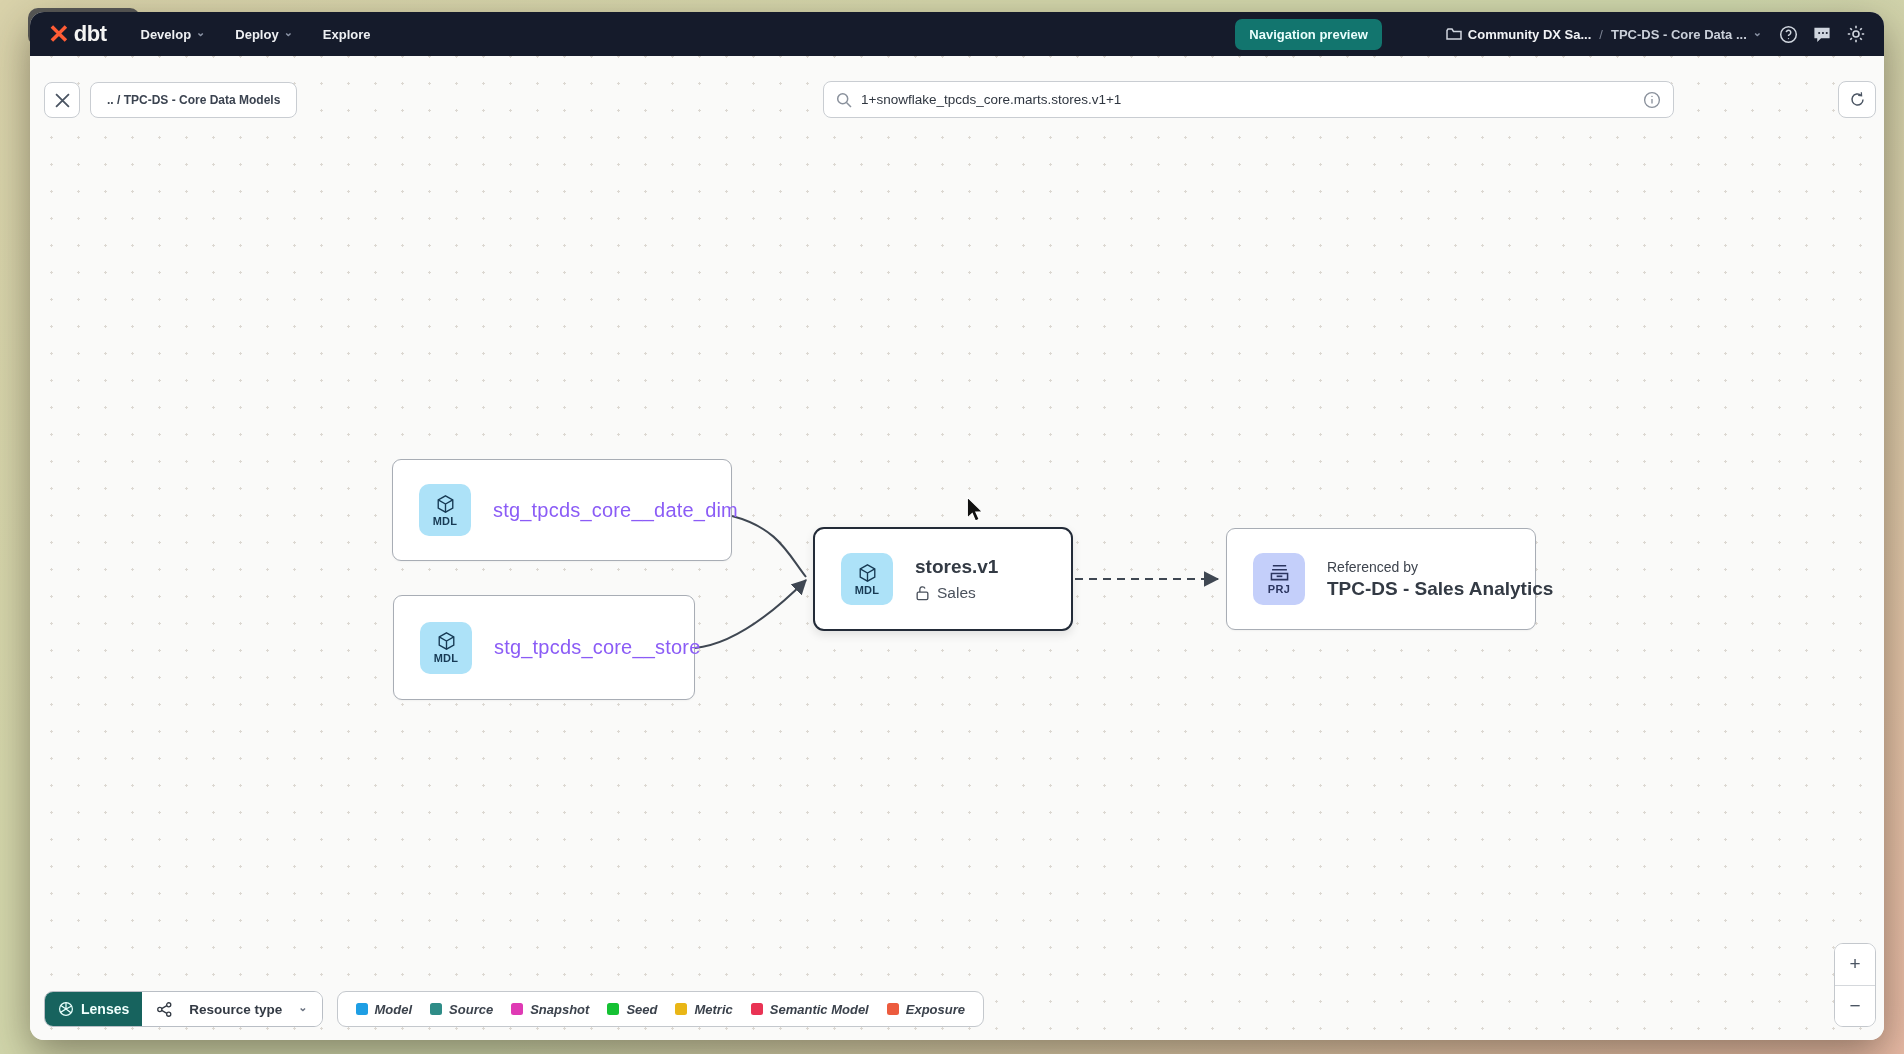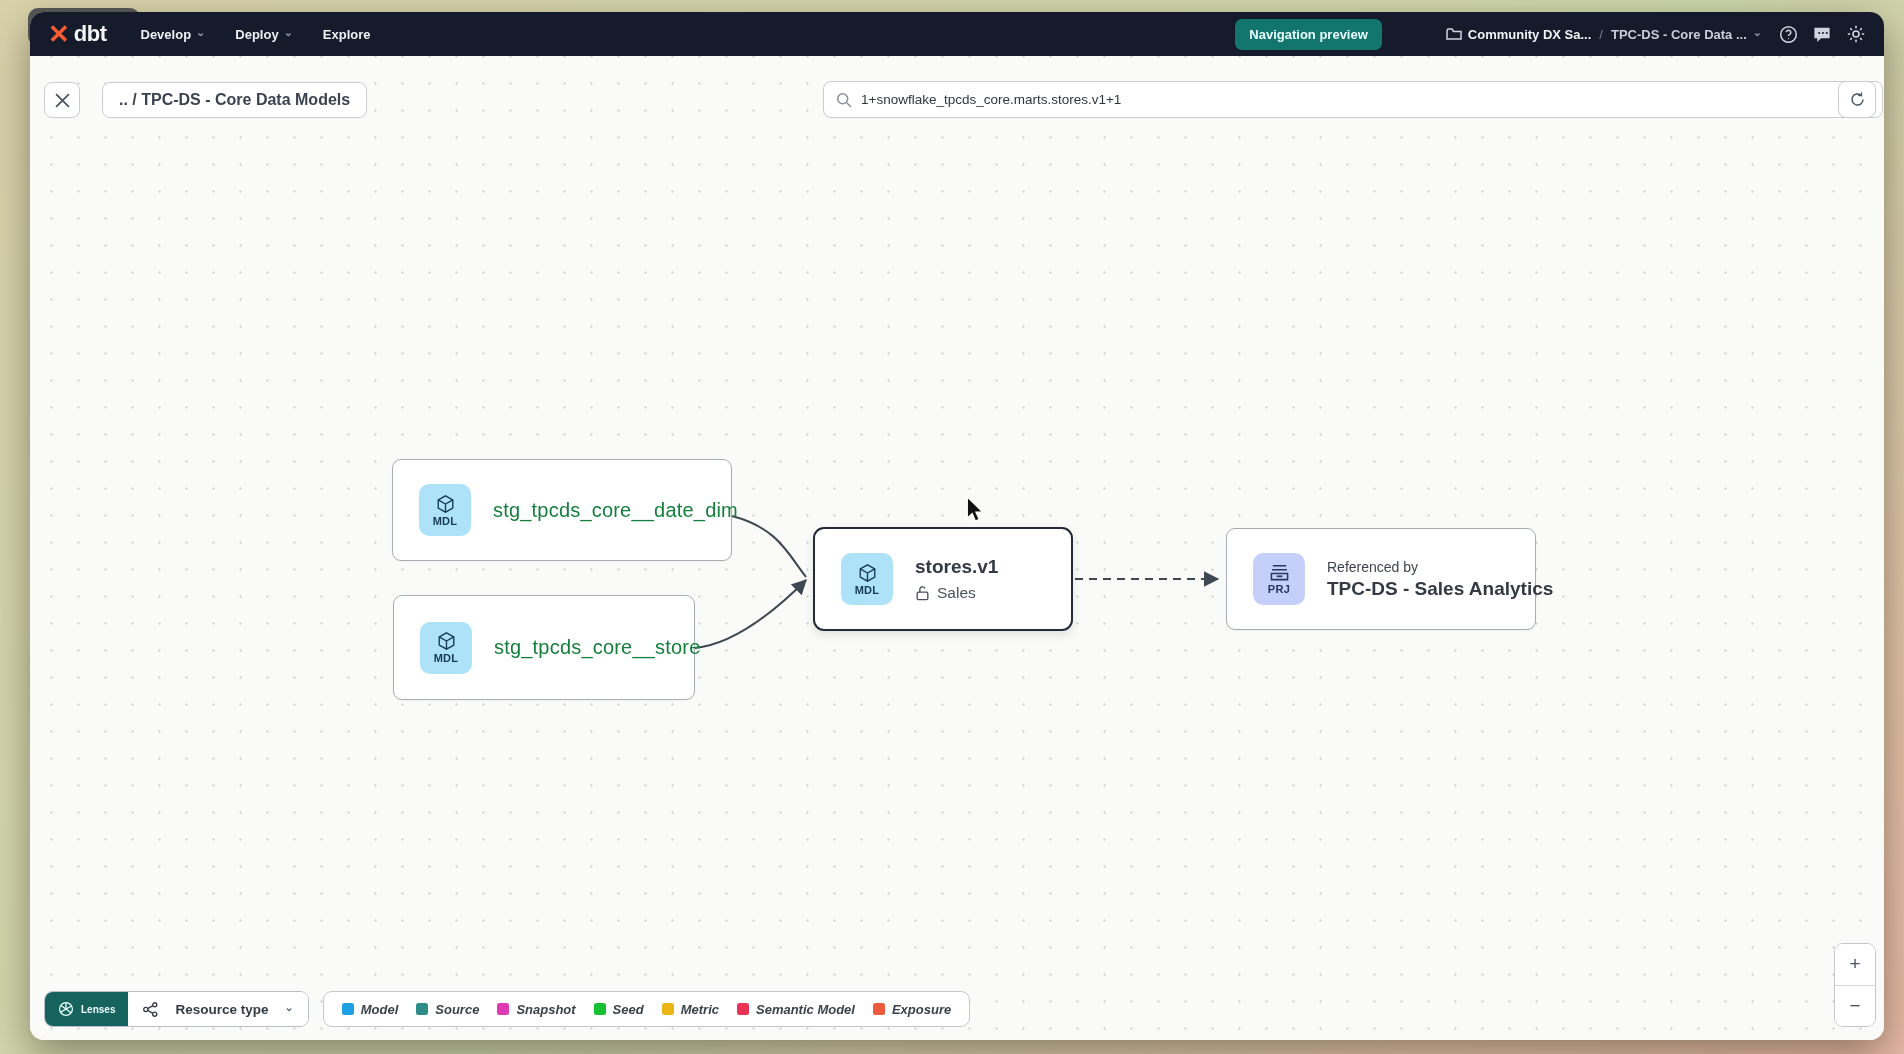--- a/index.html
+++ b/index.html
@@ -47,26 +47,26 @@
     background-size:27px 27px; background-position:8px 14px;
   }
 
   
   .btn-square {
     width:36px; height:36px; background:#fff; border:1px solid #c9cdd2; border-radius:8px;
     display:flex; align-items:center; justify-content:center; cursor:pointer; color:#4b5563;
   }
   .close-btn { position:absolute; left:14px; top:26px; font-size:17px; }
   .path-chip {
-    position:absolute; left:72px; top:26px; height:36px; background:#fff;
+    position:absolute; left:60px; top:26px; height:36px; background:#fff;
     border:1px solid #c9cdd2; border-radius:8px; display:flex; align-items:center;
-    padding:17px 16px; font-size:16px; font-weight:600; color:#3b4350; cursor:pointer;
+    padding:17px 16px; font-size:12px; font-weight:600; color:#3b4350; cursor:pointer;
   }
   .searchbox {
-    position:absolute; left:793px; top:25px; width:1060px; height:37px; background:#fff;
+    position:absolute; left:793px; top:25px; width:851px; height:37px; background:#fff;
     border:1px solid #c9cdd2; border-radius:8px; display:flex; align-items:center;
     padding:0 12px; gap:9px;
   }
   .searchbox input {
     flex:1; border:none; outline:none; font-size:13.5px; color:#2f3640;
     font-family:"Liberation Sans", sans-serif; background:transparent;
   }
   .info-icon { color:#8a919c; width:18px; height:18px; }
   .refresh-btn { position:absolute; left:1808px; top:25px; width:38px; height:37px; }
 
@@ -77,34 +77,34 @@
     box-shadow:0 1px 2px rgba(0,0,0,.04);
   }
   .node.selected { border:2.5px solid #232b38; border-radius:11px; box-shadow:0 4px 10px rgba(0,0,0,.10); }
   .badge {
     width:52px; height:52px; border-radius:10px; display:flex; flex-direction:column;
     align-items:center; justify-content:center; gap:1px; flex:0 0 auto;
   }
   .badge.mdl { background:#ade2f8; color:#173a54; }
   .badge.prj { background:#c4cffa; color:#2b355f; }
   .badge .badge-label { font-size:11px; font-weight:700; letter-spacing:.3px; }
-  .node-label { font-size:20px; color:#15803d; letter-spacing:.2px; white-space:nowrap; }
+  .node-label { font-size:20px; color:#8b5cf6; letter-spacing:.2px; white-space:nowrap; }
   .node-title { font-size:19px; color:#333a44; font-weight:600; }
   .node-sub { display:flex; align-items:center; gap:7px; margin-top:6px; font-size:15.5px; color:#4a515c; }
   .node-eyebrow { font-size:14px; color:#3d434d; font-weight:400; }
   .node-big { font-size:19px; color:#333a44; font-weight:600; margin-top:3px; white-space:nowrap; }
 
   .edges { position:absolute; left:0; top:0; width:100%; height:100%; pointer-events:none; }
 
   
   .footer { position:absolute; left:14px; bottom:13px; display:flex; align-items:stretch; gap:14px; }
   .seg-control { display:flex; border-radius:9px; overflow:hidden; border:1px solid #b9bec5; background:#fff; height:36px; }
   .seg-lenses {
     display:flex; align-items:center; gap:7px; background:#17635e; color:#f0fffd;
-    font-size:10px; font-weight:700; padding:0 13px; cursor:pointer;
+    font-size:14px; font-weight:700; padding:0 13px; cursor:pointer;
   }
   .seg-resource {
     display:flex; align-items:center; gap:16px; color:#333a44; font-size:13.5px; font-weight:600;
     padding:0 14px; cursor:pointer; background:#fff;
   }
   .legend {
     display:flex; align-items:center; gap:18px; background:#fff; border:1px solid #c4c8cd;
     border-radius:9px; padding:0 18px; height:36px;
   }
   .legend-item { display:flex; align-items:center; gap:7px; font-size:13px; font-weight:600; color:#3b424c;font-style:italic; }

